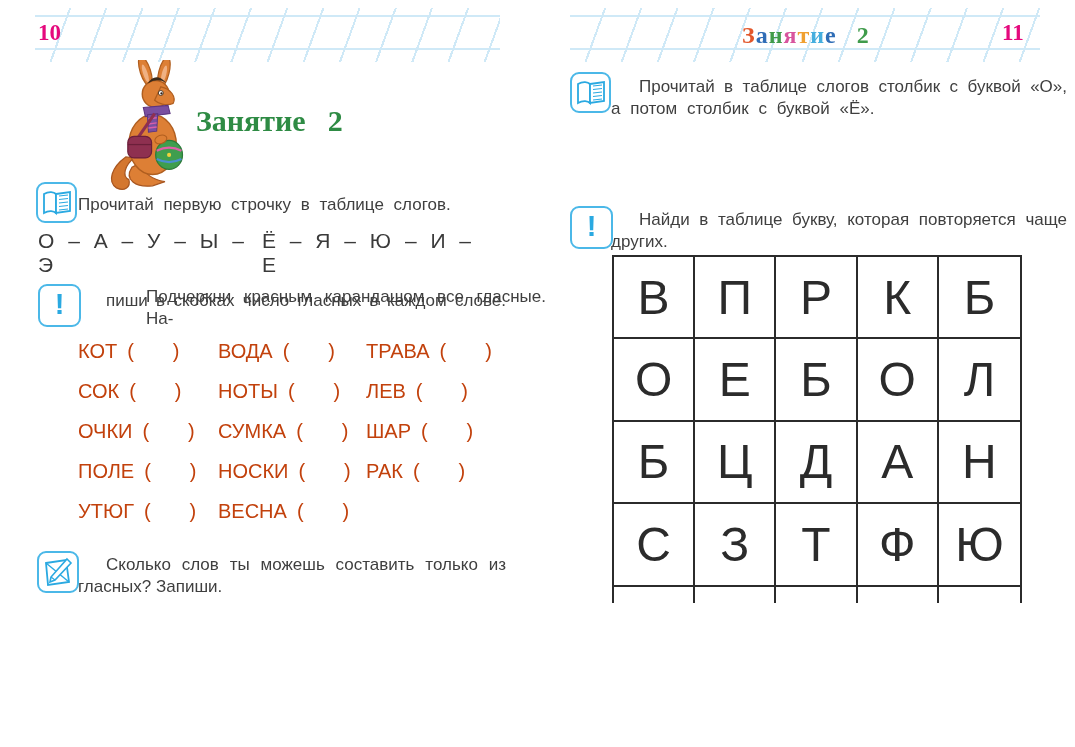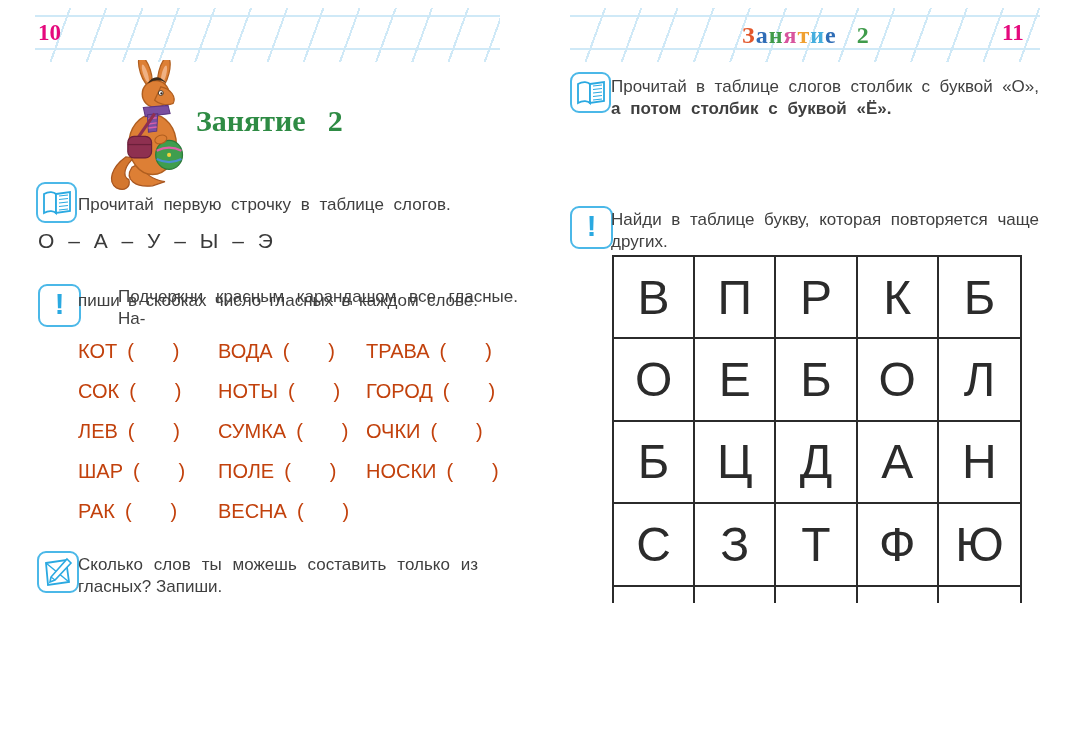--- a/index.html
+++ b/index.html
@@ -39,21 +39,21 @@
     border:2.5px solid #4bb8e8; border-radius:9px; box-sizing:border-box;
     display:flex; align-items:center; justify-content:center;
   }
   .excl-glyph {
     color:#2aa9e1; font-weight:bold; font-size:29px; line-height:1;
     transform:translateY(-1px);
   }
 
   .tline { font-size:17px; line-height:22px; width:400px; }
   .tline-r { width:428px; }
-  .jl { text-align:justify; }
+  .jl { text-align:justify;padding-left:28px; }
   .jl::after { content:""; display:inline-block; width:100%; height:0; }
 
   .vowel-row {
     display:flex; justify-content:space-between; width:450px;
     font-size:21px; color:#3a3a3a;
   }
   .vowel-row span { word-spacing:8px; }
 
   .syll { font-size:22px; color:#3a3a3a; word-spacing:5px; }
 
@@ -140,42 +140,43 @@
     <svg width="32" height="28" viewBox="0 0 32 28">
       <path d="M3,5 C8,2 13,3 15,5 L15,24 C13,22 8,21 3,24 Z" fill="#fff" stroke="#2aa9e1" stroke-width="1.8"></path>
       <path d="M15,5 L29,3 L29,22 L15,24 Z" fill="#fff" stroke="#2aa9e1" stroke-width="1.8"></path>
       <path d="M18,7 L27,6 M18,10.5 L27,9.5 M18,14 L27,13 M18,17.5 L27,16.5 M18,21 L27,20" stroke="#2aa9e1" stroke-width="1.2"></path>
     </svg>
   </div>
   <div class="abs tline" style="left:78px; top:194px; word-spacing:5px;">Прочитай первую строчку в таблице слогов.</div>
 
   <div class="abs vowel-row" style="left:38px; top:229px;">
     <span>О – А – У – Ы – Э</span>
+    <span>Ё – Я – Ю – И – Е</span>
   </div>
 
   <div class="icon-box" style="left:38px; top:284px; width:43px; height:43px;">
     <span class="excl-glyph">!</span>
   </div>
   <div class="abs tline jl" style="left:78px; top:286px;margin-left:40px;">Подчеркни красным карандашом все гласные. На-</div>
   <div class="abs tline jl" style="left:78px; top:290px;">пиши в скобках число гласных в каждом слове.</div>
 
   <div class="abs word-grid" style="left:78px; top:340px;">
       <div class="word-cell"><span>КОТ</span><span class="parens">(       )</span></div>
       <div class="word-cell"><span>ВОДА</span><span class="parens">(       )</span></div>
       <div class="word-cell"><span>ТРАВА</span><span class="parens">(       )</span></div>
       <div class="word-cell"><span>СОК</span><span class="parens">(       )</span></div>
       <div class="word-cell"><span>НОТЫ</span><span class="parens">(       )</span></div>
-      <div class="word-cell"><span>ГОРОД</span><span class="parens">(       )</span></div>
       <div class="word-cell"><span>ЛЕВ</span><span class="parens">(       )</span></div>
+      <div class="word-cell"><span>ОЧКИ</span><span class="parens">(       )</span></div>
       <div class="word-cell"><span>СУМКА</span><span class="parens">(       )</span></div>
-      <div class="word-cell"><span>ОЧКИ</span><span class="parens">(       )</span></div>
       <div class="word-cell"><span>ШАР</span><span class="parens">(       )</span></div>
       <div class="word-cell"><span>ПОЛЕ</span><span class="parens">(       )</span></div>
       <div class="word-cell"><span>НОСКИ</span><span class="parens">(       )</span></div>
       <div class="word-cell"><span>РАК</span><span class="parens">(       )</span></div>
+      <div class="word-cell"><span>УТЮГ</span><span class="parens">(       )</span></div>
       <div class="word-cell"><span>ВЕСНА</span><span class="parens">(       )</span></div>
     </div>
 
   <div class="icon-box" style="left:37px; top:551px; width:42px; height:42px;">
     <svg width="32" height="32" viewBox="0 0 32 32">
       <path d="M4,7 L24,4 L27,26 L6,29 Z" fill="#fff" stroke="#2aa9e1" stroke-width="1.8"></path>
       <path d="M4,7 L27,26" stroke="#2aa9e1" stroke-width="1.4"></path>
       <path d="M25,3 L29,7 L13,24 L8,26 L9,21 Z" fill="#fff" stroke="#2aa9e1" stroke-width="1.6"></path>
       <path d="M9,21 L13,24" stroke="#2aa9e1" stroke-width="1.2"></path>
     </svg>
@@ -193,21 +194,21 @@
   <div class="abs page-num" style="left:1002px; top:20px;">11</div>
 
   <div class="icon-box" style="left:570px; top:72px;">
     <svg width="32" height="28" viewBox="0 0 32 28">
       <path d="M3,5 C8,2 13,3 15,5 L15,24 C13,22 8,21 3,24 Z" fill="#fff" stroke="#2aa9e1" stroke-width="1.8"></path>
       <path d="M15,5 L29,3 L29,22 L15,24 Z" fill="#fff" stroke="#2aa9e1" stroke-width="1.8"></path>
       <path d="M18,7 L27,6 M18,10.5 L27,9.5 M18,14 L27,13 M18,17.5 L27,16.5 M18,21 L27,20" stroke="#2aa9e1" stroke-width="1.2"></path>
     </svg>
   </div>
   <div class="abs tline tline-r jl" style="left:611px; top:76px;">Прочитай в таблице слогов столбик с буквой «О»,</div>
-  <div class="abs tline tline-r" style="left:611px; top:98px; word-spacing:5px;font-weight:bold;">а потом столбик с буквой «Ё».</div>
+  <div class="abs tline tline-r" style="left:611px; top:98px; word-spacing:5px;">а потом столбик с буквой «Ё».</div>
 
 
   <div class="icon-box" style="left:570px; top:206px; width:43px; height:43px;">
     <span class="excl-glyph">!</span>
   </div>
   <div class="abs tline tline-r jl" style="left:611px; top:209px;">Найди в таблице букву, которая повторяется чаще</div>
   <div class="abs tline tline-r" style="left:611px; top:231px;">других.</div>
 
   <div class="letter-grid" style="left:612px; top:255px; width:410px; height:416px;">
       <div class="lcell">В</div>

